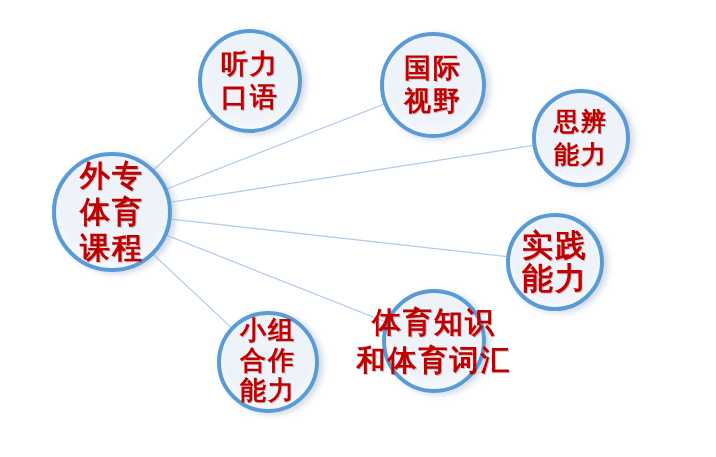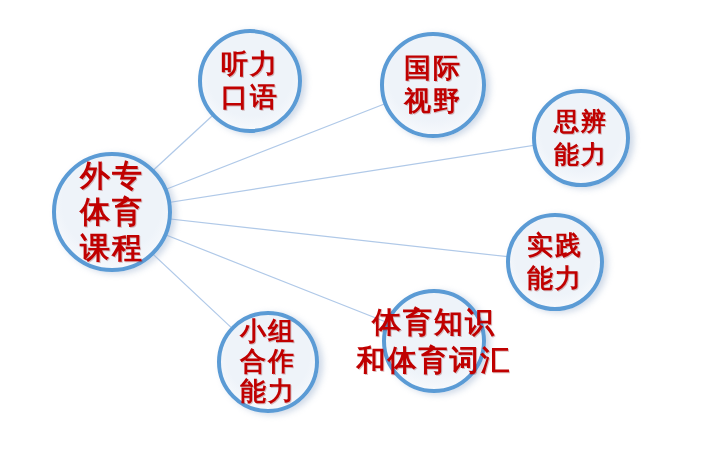--- a/index.html
+++ b/index.html
@@ -45,25 +45,25 @@
   
   #node-main          { left: 52px;  top: 152px; width: 120px; height: 120px; }
   #node-main .node-label          { font-size: 30px; line-height: 36px; }
   #node-listening     { left: 198px; top: 29px;  width: 104px; height: 104px; }
   #node-listening .node-label     { font-size: 27px; line-height: 33px; }
   #node-international { left: 380px; top: 32px;  width: 106px; height: 106px; justify-content: center; }
   #node-international .node-label { font-size: 27px; line-height: 33px; }
   #node-critical      { left: 532px; top: 89px;  width: 98px;  height: 98px; }
   #node-critical .node-label      { font-size: 25px; line-height: 33px; }
   #node-practice      { left: 506px; top: 213px; width: 98px;  height: 98px; }
-  #node-practice .node-label      { font-size: 26px; line-height: 33px; }
+  #node-practice .node-label      { font-size: 31px; line-height: 33px; }
   #node-knowledge     { left: 382px; top: 289px; width: 104px; height: 104px; }
   #node-knowledge .node-label     { font-size: 29px; line-height: 38px; width: 180px; flex: none; }
   #node-teamwork      { left: 217px; top: 311px; width: 102px; height: 102px; }
-  #node-teamwork .node-label      { font-size: 26px; line-height: 30px; }
+  #node-teamwork .node-label      { font-size: 26px; line-height: 30px; font-family: Liberation Mono, monospace; }
 </style>
 </head>
 <body>
 
 <div id="stage">
 
   <svg id="edges" width="716" height="457" viewBox="0 0 716 457">
     <line x1="108" y1="212" x2="250" y2="81" stroke="#B0C9E8" stroke-width="1.2"></line>
     <line x1="108" y1="212" x2="433" y2="85" stroke="#B0C9E8" stroke-width="1.2"></line>
     <line x1="108" y1="212" x2="581" y2="138" stroke="#B0C9E8" stroke-width="1.2"></line>

